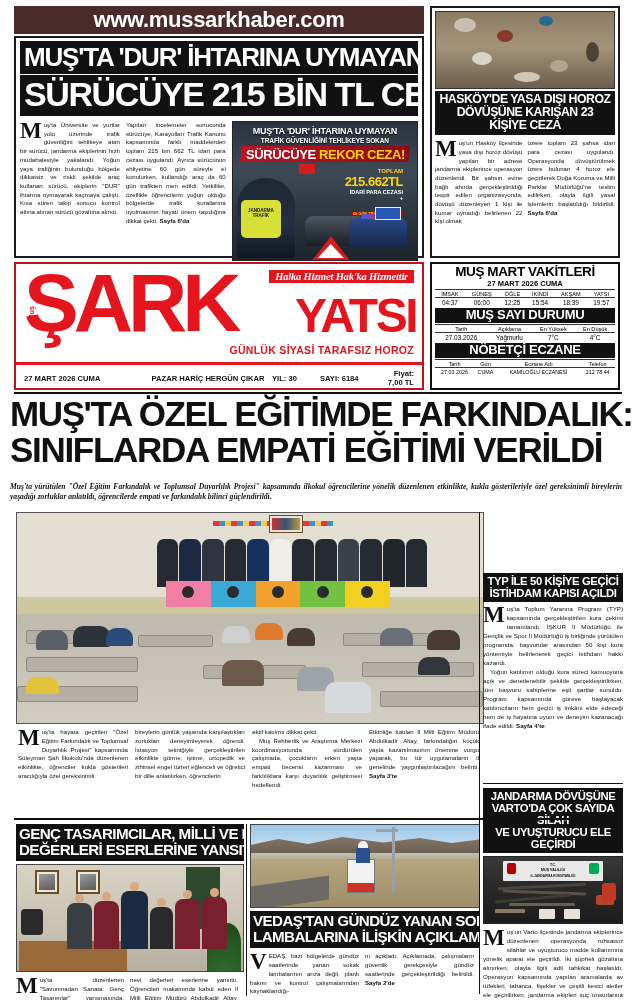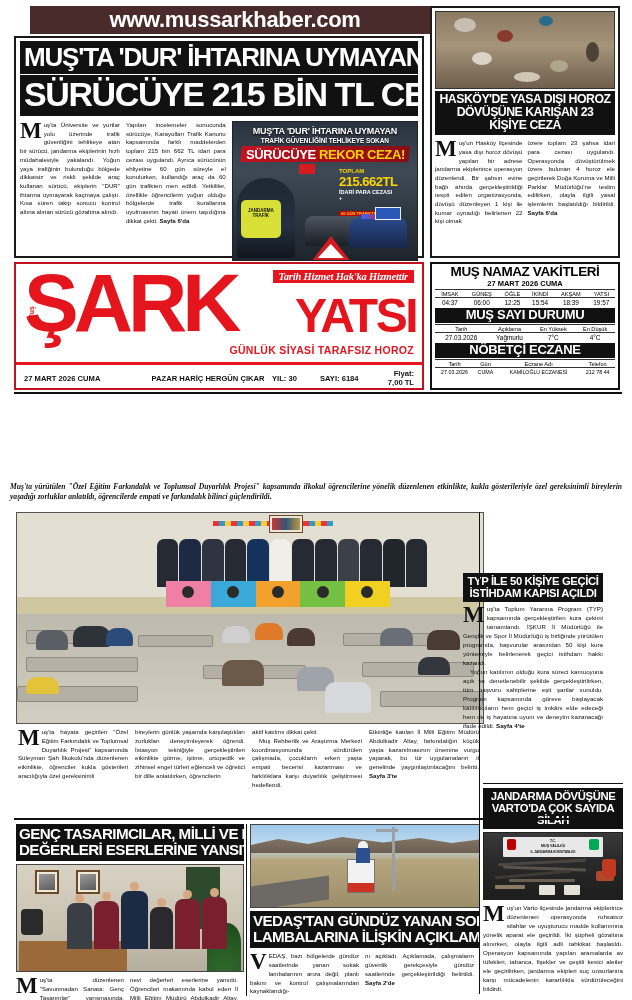--- a/index.html
+++ b/index.html
@@ -7,21 +7,21 @@
     width: 632px; height: 1000px;
     background: #ffffff;
     font-family: "Liberation Sans", sans-serif;
     overflow: hidden;
   }
   .page { position: relative; width: 632px; height: 1000px; background: #fff; }
 
   
   .urlbar {
     position: absolute; left: 14px; top: 6px; width: 410px; height: 28px;
-    background: #4a2b2b; display: flex; align-items: center; justify-content: center; margin-left: 16px;
+    background: #4a2b2b; display: flex; align-items: center; justify-content: center;
   }
   .urlbar-text {
     color: #ffffff; font-weight: bold; font-size: 22px; letter-spacing: -0.3px;
     font-family: "Liberation Sans", sans-serif; white-space: nowrap;
   }
 
   
   .topleft {
     position: absolute; left: 14px; top: 36px; width: 410px; height: 222px;
     border: 2px solid #1a1a1a; background: #fff; padding: 3px 4px;
@@ -45,21 +45,21 @@
   }
   .tlp-h1 { position:absolute; top:4px; left:0; right:0; text-align:center; color:#fff;
     font-size:9px; font-weight:bold; text-shadow:0 1px 2px #000; letter-spacing:-0.2px;}
   .tlp-h2 { position:absolute; top:15px; left:0; right:0; text-align:center; color:#fff;
     font-size:6.5px; font-weight:bold; text-shadow:0 1px 2px #000; letter-spacing:-0.1px;}
   .tlp-band { position:absolute; top:24px; left:8px; right:8px; height:16px;
     background:linear-gradient(90deg,#c1121f,#8a0c16); display:flex; align-items:center;
     justify-content:center; transform: skewX(-6deg); }
   .tlp-band span { transform: skewX(6deg); color:#fff; font-size:13px; font-weight:bold; letter-spacing:-0.4px;}
   .tlp-band .yel { color:#ffd400; }
-  .tlp-badge { position:absolute; top:46px; right:6px; width:72px; text-align:left; }
+  .tlp-badge { position:absolute; top:46px; right:14px; width:72px; text-align:right; }
   .tlp-badge .t1 { color:#ffd400; font-size:6px; font-weight:bold; }
   .tlp-badge .t2 { color:#ffd400; font-size:13px; font-weight:bold; letter-spacing:-0.5px;}
   .tlp-badge .t3 { color:#fff; font-size:5.5px; font-weight:bold; }
   .tlp-badge .t4 { color:#ffd400; font-size:4px; font-weight:bold; background:#b00; display:inline-block; padding:0 2px;}
   .tlp-officer { position:absolute; left:4px; bottom:2px; width:58px; height:80px;
     background:linear-gradient(180deg,#1d2833 0%,#243040 60%,#11161d 100%); border-radius:28px 28px 4px 4px;}
   .tlp-vest { position:absolute; left:8px; bottom:22px; width:40px; height:38px;
     background:#d8e038; border-radius:5px; }
   .tlp-vest .lbl { position:absolute; top:8px; left:0; right:0; text-align:center; font-size:4.5px; font-weight:bold; color:#111;}
   .tlp-car { position:absolute; bottom:14px; left:72px; width:62px; height:30px;
@@ -175,21 +175,21 @@
   .boards b:after{content:'';position:absolute;top:5px;left:50%;margin-left:-6px;width:12px;height:12px;border-radius:50%;background:#2a2a2a;}
   .desks { position:absolute; bottom:0; left:0; right:0; height:58%; }
   .desk { position:absolute; background:#b4b0a6; border:1px solid #8d8a81; border-radius:2px;}
   .kid { position:absolute; border-radius:10px 10px 2px 2px; }
 
   
   .maincols { position:absolute; left:18px; top:728px; width:462px; display:flex; gap:7px;}
   .maincol { width:110px; font-size:6.1px; line-height:1.45; text-align:justify; color:#111;}
 
   
-  .typbox { position:absolute; left:463px; top:573px; width:140px; height:207px; }
+  .typbox { position:absolute; left:483px; top:573px; width:140px; height:207px; }
   .typ-head { background:#111; color:#fff; font-weight:bold; font-size:11.3px; line-height:1.07;
     text-align:center; padding:2px 2px 3px; letter-spacing:-0.4px;}
   .typ-body { font-size:6.2px; line-height:1.45; text-align:justify; margin-top:3px; color:#111;}
 
   
   .jandbox { position:absolute; left:483px; top:788px; width:140px; height:206px; }
   .jand-head { background:#111; color:#fff; font-weight:bold; font-size:11.3px; line-height:1.07;
     text-align:center; padding:2px 2px 3px; letter-spacing:-0.4px;}
   .jand-photo { width:100%; height:68px; margin-top:3px; position:relative; overflow:hidden;
     background:linear-gradient(180deg,#3a3a3a 0%,#2a2a2a 40%,#1d1d1d 100%); border:1px solid #222;}
@@ -310,36 +310,36 @@
         <span>üzere toplam 23 şahsa idari para cezası uygulandı. Operasyonda dövüştürülmek üzere bulunan 4 horoz ele geçirilerek Doğa Koruma ve Milli Parklar Müdürlüğü'ne teslim edilirken, olayla ilgili yasal işlemlerin başlatıldığı bildirildi.</span>
         <b>Sayfa 6'da</b>
       </div>
     </div>
   </div>
 
   <div class="masthead">
     <div class="mh-logo">
       <span class="mh-sark">ŞARK</span>
       <span class="mh-mini">Muş</span>
-      <span class="mh-slogan">Tarih Hizmet Hak'ka Hizmettir</span>
+      <span class="mh-slogan">Halka Hizmet Hak'ka Hizmettir</span>
       <span class="mh-haber">YATSI</span>
       <span class="mh-sub">GÜNLÜK SİYASİ TARAFSIZ HOROZ</span>
     </div>
     <div class="mh-rule"></div>
     <div class="mh-info">
       <span class="d1">27 MART 2026 CUMA</span>
       <span class="d2">PAZAR HARİÇ HERGÜN ÇIKAR</span>
       <span class="d3">YIL: 30</span>
       <span class="d4">SAYI: 6184</span>
       <span class="d5">Fiyat: 7,00 TL</span>
     </div>
   </div>
 
   <div class="infobox">
-    <div class="ib-title">MUŞ NAMAZ VAKİTLERİ</div>
+    <div class="ib-title">MUŞ MART VAKİTLERİ</div>
     <div class="ib-date">27 MART 2026 CUMA</div>
     <table class="ib-tbl">
       <tbody>
           <tr class="hdr">
         <th>İMSAK</th>
         <th>GÜNEŞ</th>
         <th>ÖĞLE</th>
         <th>İKİNDİ</th>
         <th>AKŞAM</th>
         <th>YATSI</th>
@@ -383,20 +383,24 @@
       <tr>
         <td style="font-size:5.4px">27.03.2026</td>
         <td style="font-size:5.4px">CUMA</td>
         <td style="font-size:5.2px">KAMİLOĞLU ECZANESİ</td>
         <td style="font-size:5.4px">212 78 44</td>
       </tr>
     </tbody>
       </table>
   </div>
 
+  <div class="mainhead">
+    <div class="mh1">MUŞ'TA ÖZEL EĞİTİMDE FARKINDALIK:</div>
+    <div class="mh2">SINIFLARDA EMPATİ EĞİTİMİ VERİLDİ</div>
+  </div>
   <div class="mainspot">Muş'ta yürütülen "Özel Eğitim Farkındalık ve Toplumsal Duyarlılık Projesi" kapsamında ilkokul öğrencilerine yönelik düzenlenen etkinlikte, kukla gösterileriyle özel gereksinimli bireylerin yaşadığı zorluklar anlatıldı, öğrencilerde empati ve farkındalık bilinci güçlendirildi.</div>
 
   <div class="mainphoto">
     <div class="room-back"></div>
     <div class="room-wall"></div>
     <div class="room-floor"></div>
     <div class="banner"></div>
     <div class="poster"></div>
     <div class="adults">
       <i></i>
@@ -472,20 +476,21 @@
         <span>Yoğun katılımın olduğu kura süreci kamuoyuna açık ve denetlenebilir şekilde gerçekleştirilirken, tüm başvuru sahiplerine eşit şartlar sunuldu. Program kapsamında göreve başlayacak katılımcıların hem geçici iş imkânı elde edeceği hem de iş hayatına uyum ve deneyim kazanacağı ifade edildi.</span>
         <b>Sayfa 4'te</b>
       </p>
     </div>
   </div>
 
   <div class="jandbox">
     <div class="jand-head">
       <span>JANDARMA DÖVÜŞÜNE</span><br>
       <span>VARTO'DA ÇOK SAYIDA SİLAH</span><br>
+      <span>VE UYUŞTURUCU ELE GEÇİRDİ</span>
     </div>
     <div class="jand-photo">
       <div class="jp-plate">
         <div class="em"></div>
         <div class="em2"></div>
         <div class="t1">T.C.</div>
         <div class="t2">MUŞ VALİLİĞİ</div>
         <div class="t3">İL JANDARMA KOMUTANLIĞI</div>
       </div>
       <div class="gun" style="top:28px;left:10%;width:64%;height:3px;transform:rotate(-3deg);"></div>

